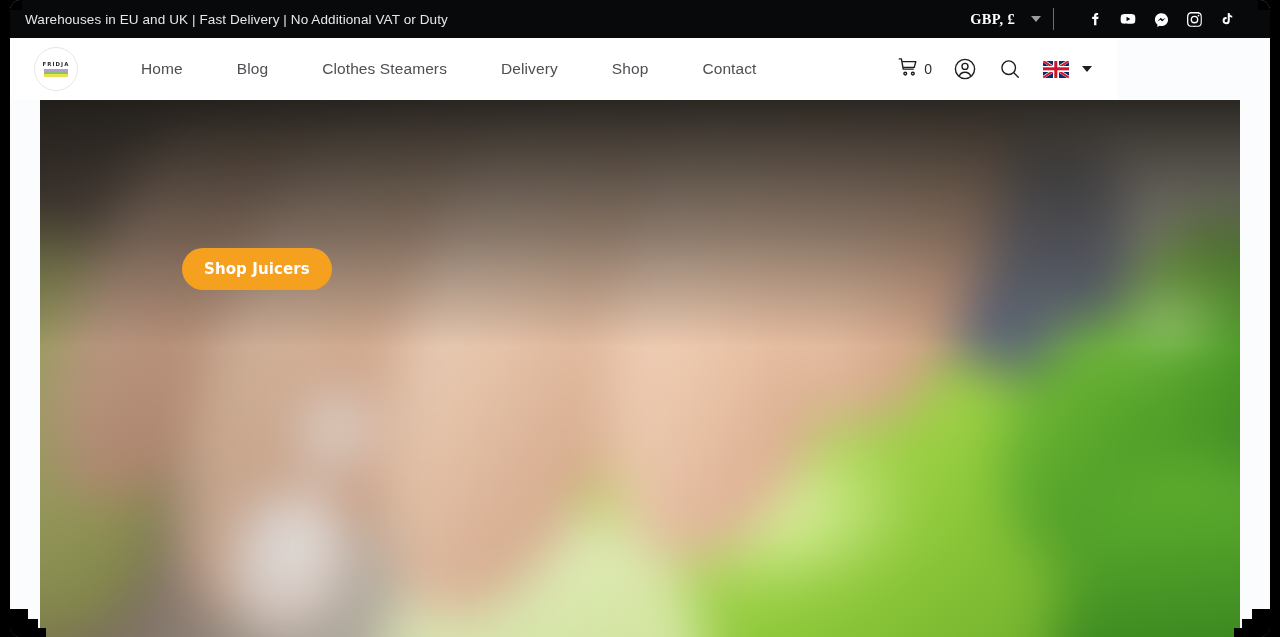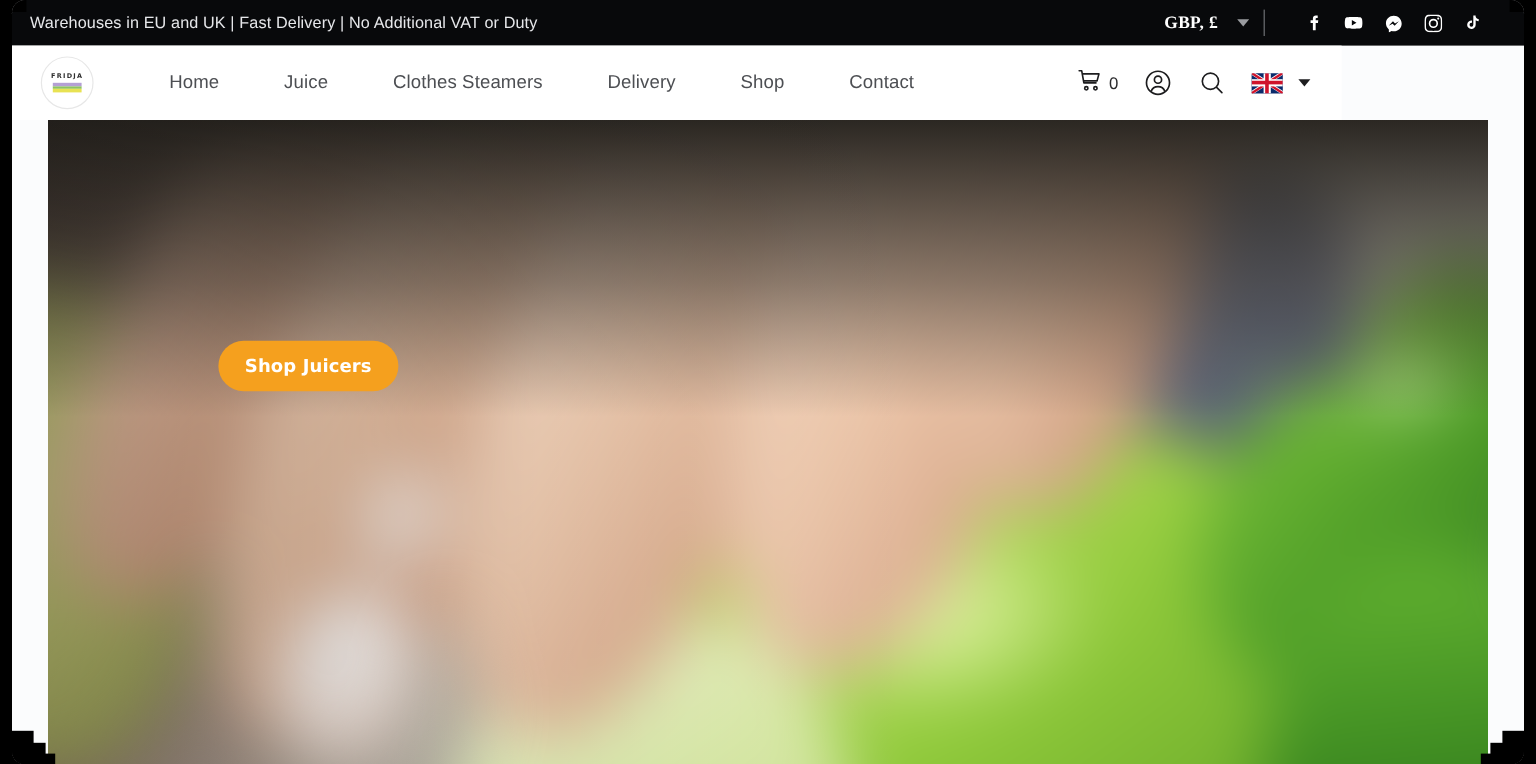--- a/index.html
+++ b/index.html
@@ -238,21 +238,21 @@
   }
 
   
   .hero-copy { position:absolute; left:142px; top:148px; }
   .hero-title {
     font-size:57px; line-height:66px; font-weight:700; color:#fff;
     letter-spacing:-.5px; text-shadow:0 1px 10px rgba(0,0,0,.18);
     font-family:"DejaVu Sans", sans-serif;
   }
   .cta {
-    display:inline-block; margin-top:36px;
+    display:inline-block; 
     background:#f5a01e; color:#ffffff;
     font-size:15px; font-weight:700; letter-spacing:.1px;
     padding:12px 22px; border:none; border-radius:22px; cursor:pointer;
     font-family:"DejaVu Sans", sans-serif;
     text-align:center;
   }
 
   
   .corner { position:absolute; background:#000; }
   .bl1 { left:0;  bottom:0;  width:18px; height:28px; }
@@ -314,21 +314,21 @@
         <div class="logo-word">FRIDJA</div>
         <div class="logo-stripes">
           <i class="s-purple"></i>
             <i class="s-green"></i>
             <i class="s-yellow"></i>
         </div>
       </div>
 
       <div class="navlinks">
         <a href="#">Home</a>
-        <a href="#">Juice</a>
+        <a href="#">Blog</a>
         <a href="#">Clothes Steamers</a>
         <a href="#">Delivery</a>
         <a href="#">Shop</a>
         <a href="#">Contact</a>
       </div>
 
       <div class="navicons">
 
         <div class="cart-wrap">
           <span>

